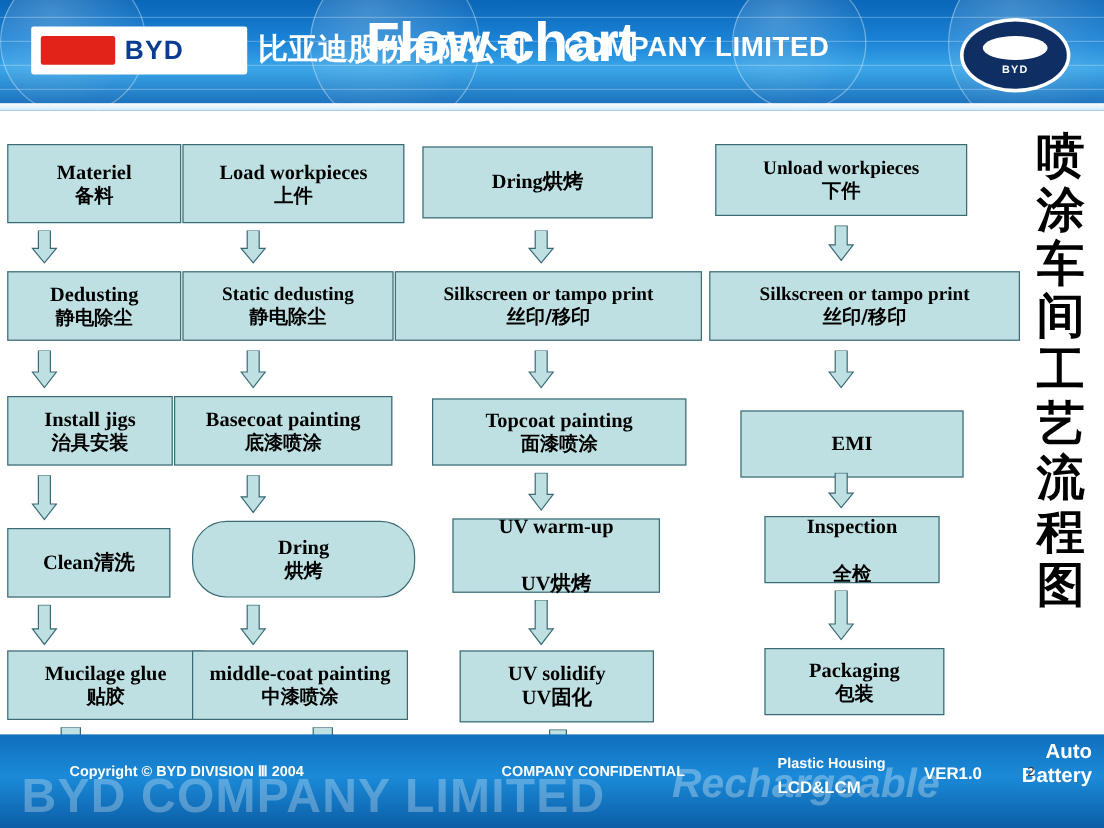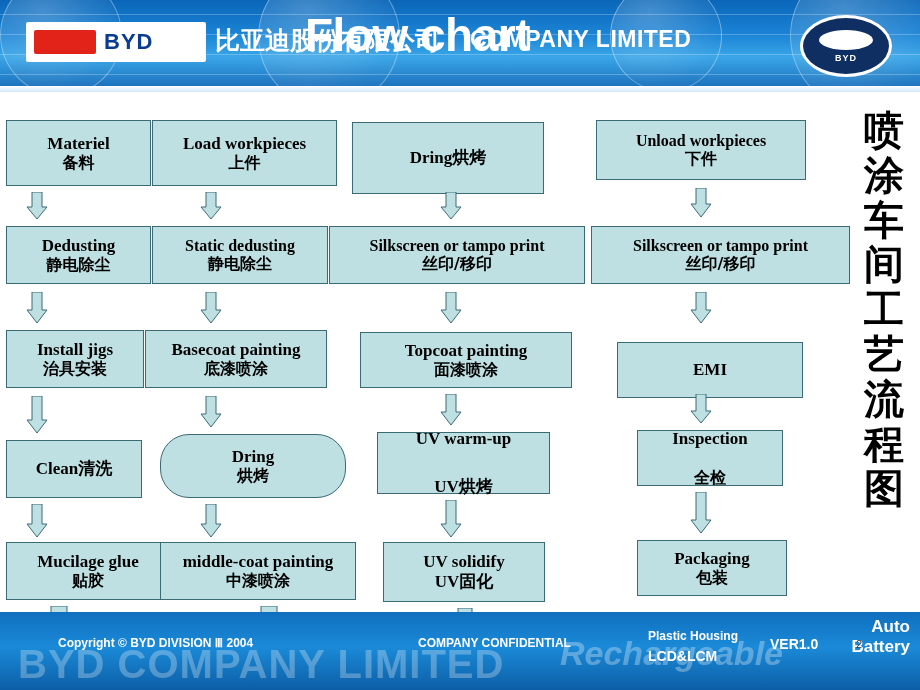--- a/index.html
+++ b/index.html
@@ -313,21 +313,21 @@
   </div>
 
   <div class="box" style="left:6px; top:120px; width:145px; height:66px;">
     <span class="ln">Materiel</span>
     <span class="ln cn">备料</span>
   </div>
   <div class="box" style="left:152px; top:120px; width:185px; height:66px;">
     <span class="ln">Load workpieces</span>
     <span class="ln cn">上件</span>
   </div>
-  <div class="box" style="left:352px; top:122px; width:192px; height:72px;">
+  <div class="box" style="left:352px; top:122px; width:192px; height:60px;">
     <span class="ln">Dring烘烤</span>
   </div>
   <div class="box f16" style="left:596px; top:120px; width:210px; height:60px;">
     <span class="ln">Unload workpieces</span>
     <span class="ln cn">下件</span>
   </div>
 
   <div class="box" style="left:6px; top:226px; width:145px; height:58px;">
     <span class="ln">Dedusting</span>
     <span class="ln cn">静电除尘</span>
@@ -374,21 +374,21 @@
   </div>
   <div class="box" style="left:637px; top:430px; width:146px; height:56px;gap:20px;">
     <span class="ln">Inspection</span>
     <span class="ln cn">全检</span>
   </div>
 
   <div class="box" style="left:6px; top:542px; width:164px; height:58px;">
     <span class="ln">Mucilage glue</span>
     <span class="ln cn">贴胶</span>
   </div>
-  <div class="box" style="left:160px; top:542px; width:196px; height:58px;">
+  <div class="box" style="left:160px; top:542px; width:180px; height:58px;">
     <span class="ln">middle-coat painting</span>
     <span class="ln cn">中漆喷涂</span>
   </div>
   <div class="box" style="left:383px; top:542px; width:162px; height:60px;">
     <span class="ln">UV solidify</span>
     <span class="ln">UV固化</span>
   </div>
   <div class="box" style="left:637px; top:540px; width:150px; height:56px;">
     <span class="ln">Packaging</span>
     <span class="ln cn">包装</span>

